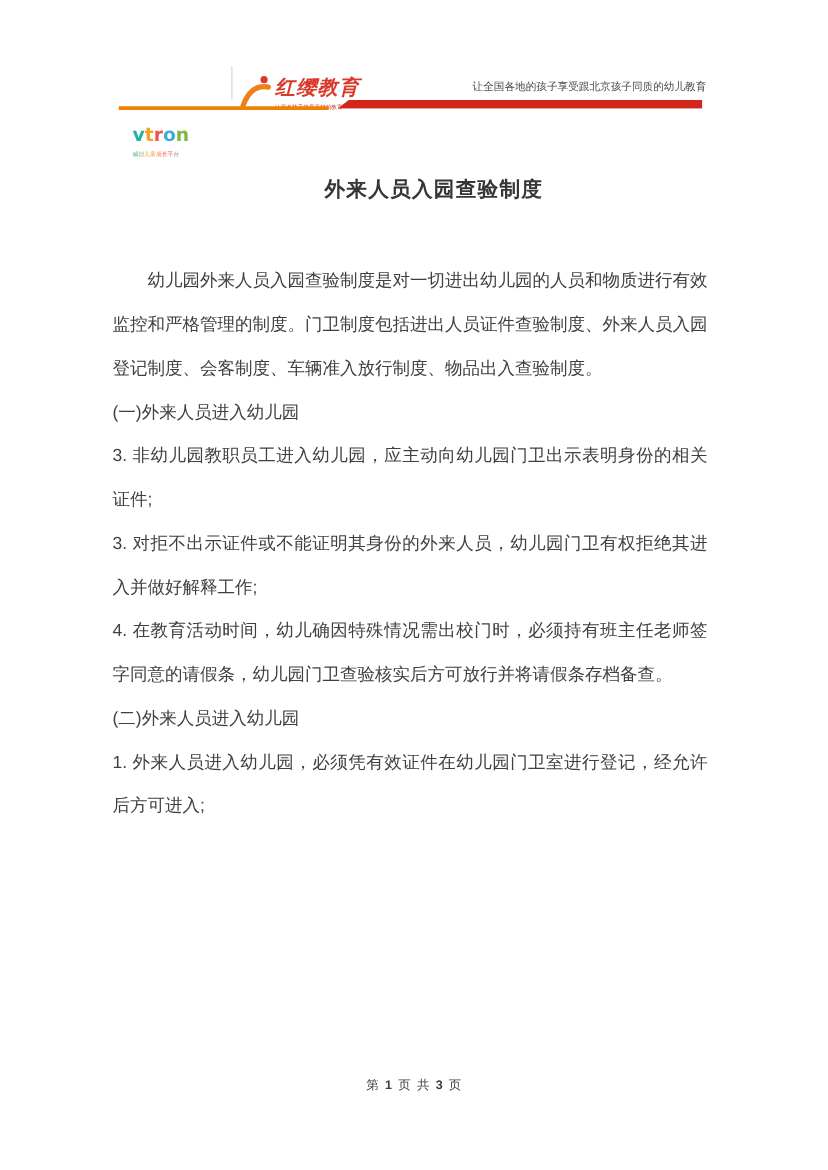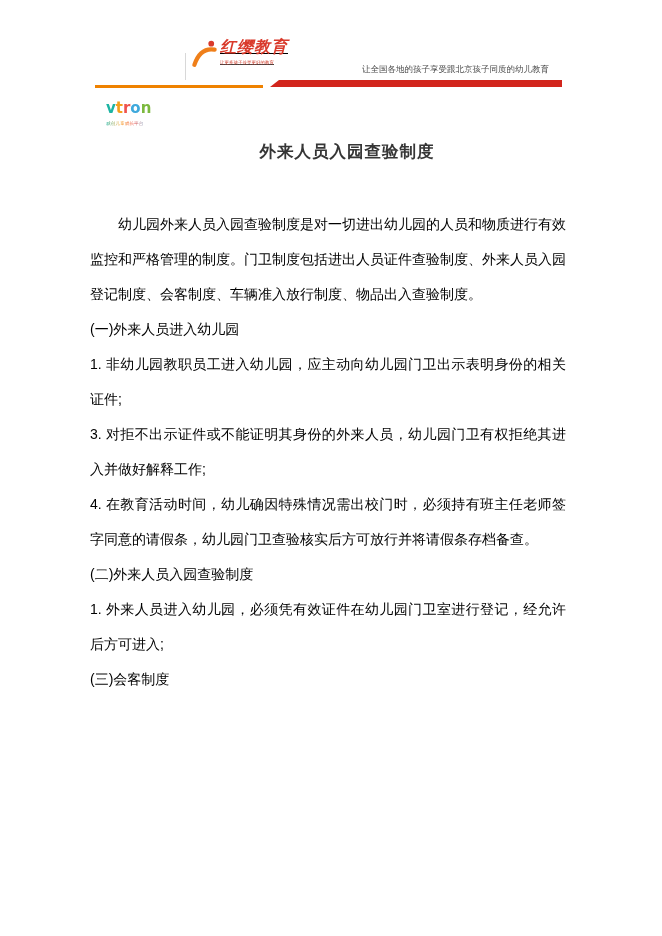--- a/index.html
+++ b/index.html
@@ -31,33 +31,33 @@
     transform: scale(0.78); transform-origin: left top;
     background: linear-gradient(90deg,#1db4a3,#f6a01b,#ef534d,#3fa9dc,#7cb93e);
     -webkit-background-clip: text; background-clip: text; color: transparent;
   }
 
   .logo-divider {
     position: absolute; left: 185px; top: 53px; width: 1px; height: 27px;
     background: #d8d8d8;
   }
 
-  .hongying { position: absolute; left: 191px; top: 34px; display: flex; align-items: flex-end; text-decoration: underline; }
+  .hongying { position: absolute; left: 191px; top: 58px; display: flex; align-items: flex-start; }
   .swoosh { display: inline-block; width: 27px; height: 30px; margin-right: 2px; }
   .hy-name {
     font-size: 16px; font-weight: 700; font-style: italic;
     color: #d93a2b; letter-spacing: 1px; line-height: 22px; margin-top: 2px;
   }
   .hy-tagline {
     font-size: 6px; color: #d0402f; white-space: nowrap; margin-top: 1px;
     transform: scale(0.75); transform-origin: left top;
   }
 
   .header-slogan {
-    position: absolute; top: 64px; right: 113px;
+    position: absolute; top: 64px; right: 97px;
     font-size: 8.5px; color: #4a4a4a; letter-spacing: 0px; white-space: nowrap;
   }
 
   .rule-orange {
     position: absolute; left: 95px; top: 85px; width: 168px; height: 3px;
     background: #ef8200;
   }
   .rule-red {
     position: absolute; left: 270px; top: 80px; width: 292px; height: 7px;
     background: #d2251c;
@@ -69,21 +69,21 @@
     position: absolute; top: 141px; left: 0; width: 662px; margin: 0;
     text-align: center;
     font-size: 16.5px; font-weight: 700; color: #363636; letter-spacing: 1px; padding-left: 16px;
   }
 
   .doc-body {
     position: absolute; top: 207px; left: 90px; width: 476px;
   }
   .doc-body p {
     margin: 0;
-    font-size: 14px; line-height: 35px; color: #000000;
+    font-size: 14px; line-height: 35px; color: #404040;
     text-align: justify;
   }
   .doc-body p.indent { text-indent: 28px; }
 
   
   .page-footer {
     position: absolute; top: 861px; left: 0; width: 662px;
     text-align: center; font-size: 10px; color: #3d3d3d;
   }
   .page-footer span { margin: 0 2.5px; }
@@ -120,22 +120,24 @@
 
     <div class="rule-orange"></div>
     <div class="rule-red"></div>
   </header>
 
   <h1 class="doc-title">外来人员入园查验制度</h1>
 
   <main class="doc-body">
     <p class="indent">幼儿园外来人员入园查验制度是对一切进出幼儿园的人员和物质进行有效监控和严格管理的制度。门卫制度包括进出人员证件查验制度、外来人员入园登记制度、会客制度、车辆准入放行制度、物品出入查验制度。</p>
     <p>(一)外来人员进入幼儿园</p>
-    <p>1. 非幼儿园教职员工进入幼儿园，应主动向幼儿园门卫出示表明身份的相关证件;</p>
+    <p>3. 非幼儿园教职员工进入幼儿园，应主动向幼儿园门卫出示表明身份的相关证件;</p>
     <p>3. 对拒不出示证件或不能证明其身份的外来人员，幼儿园门卫有权拒绝其进入并做好解释工作;</p>
     <p>4. 在教育活动时间，幼儿确因特殊情况需出校门时，必须持有班主任老师签字同意的请假条，幼儿园门卫查验核实后方可放行并将请假条存档备查。</p>
-    <p>(二)外来人员入园查验制度</p>
+    <p>(二)外来人员进入幼儿园</p>
     <p>1. 外来人员进入幼儿园，必须凭有效证件在幼儿园门卫室进行登记，经允许后方可进入;</p>
-    <p>(三)会客制度</p>
   </main>
 
+  <footer class="page-footer">
+    <span>第</span><span class="pg-num">1</span><span>页</span><span>共</span><span class="pg-num">3</span><span>页</span>
+  </footer>
 
 </div>
 
 </body></html>

